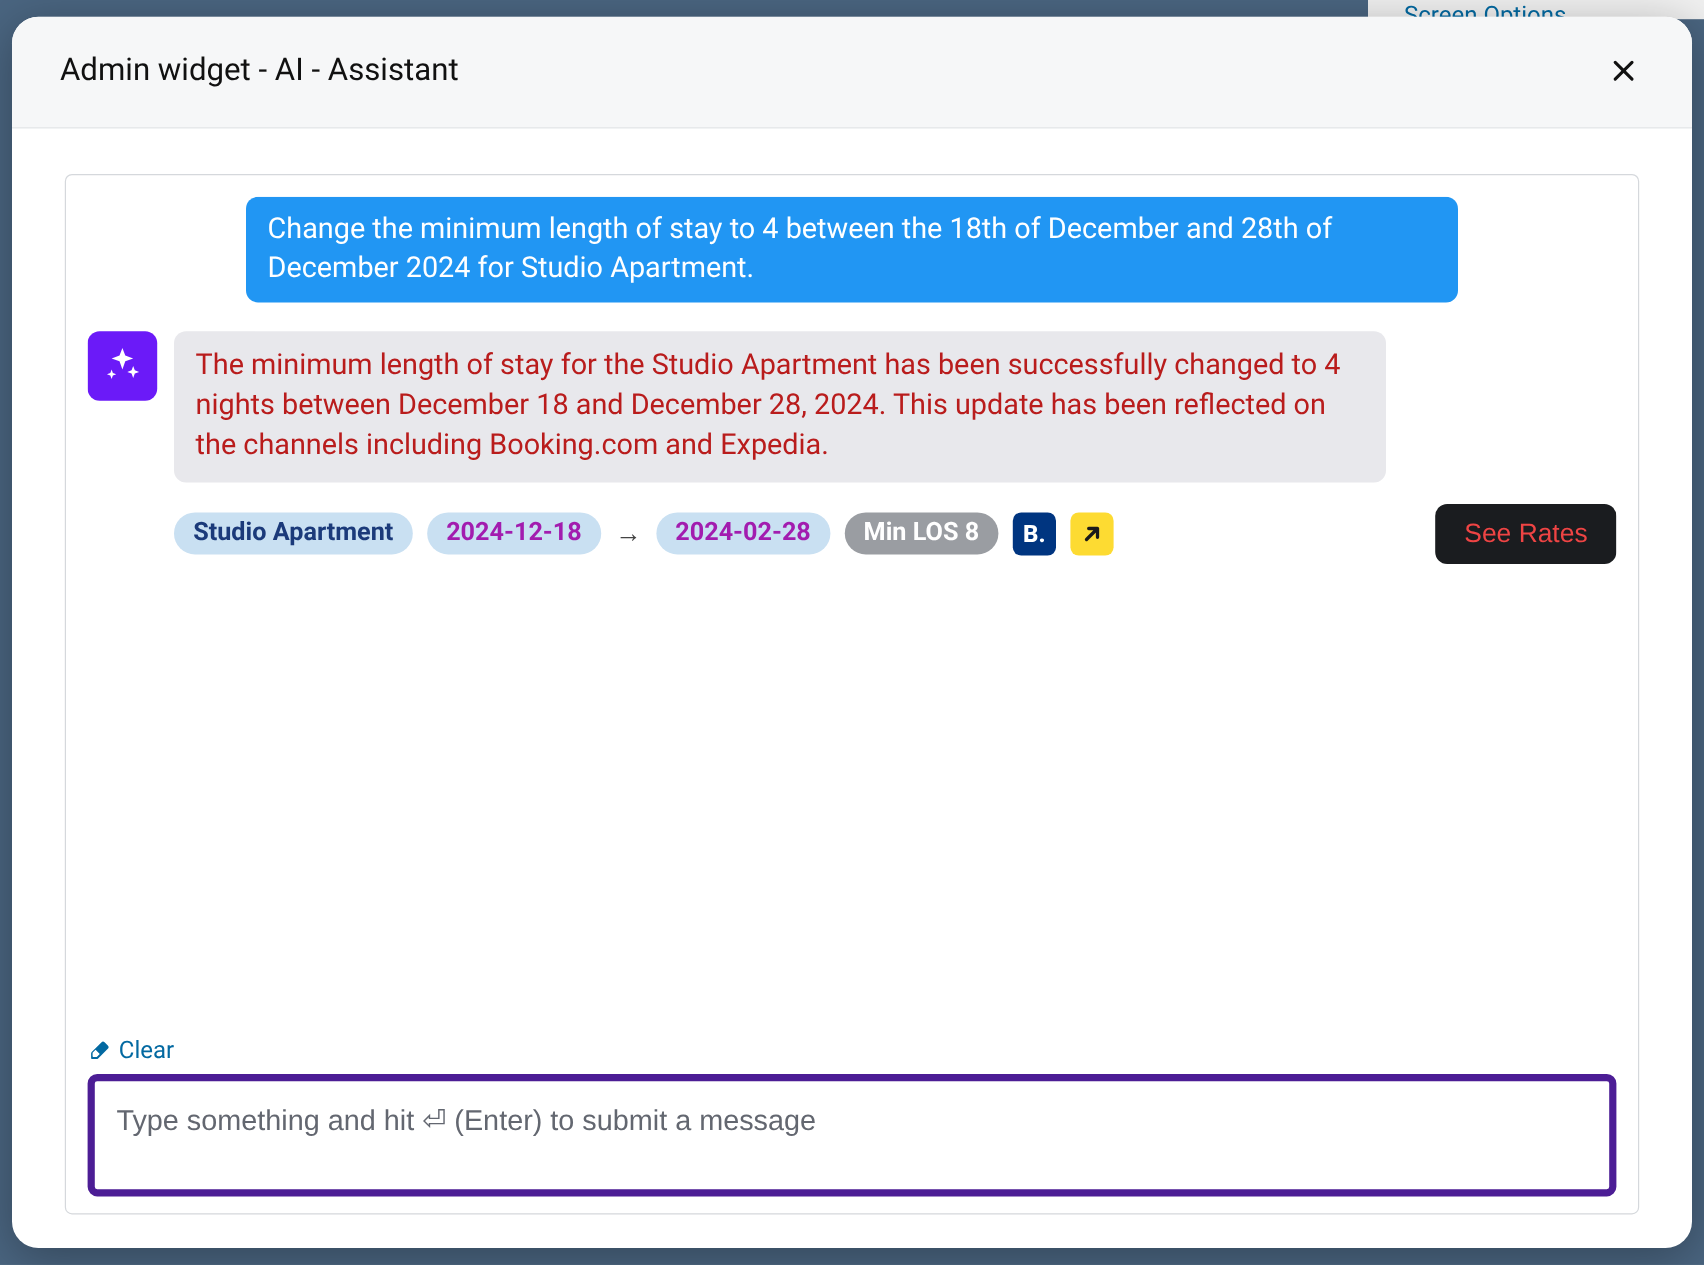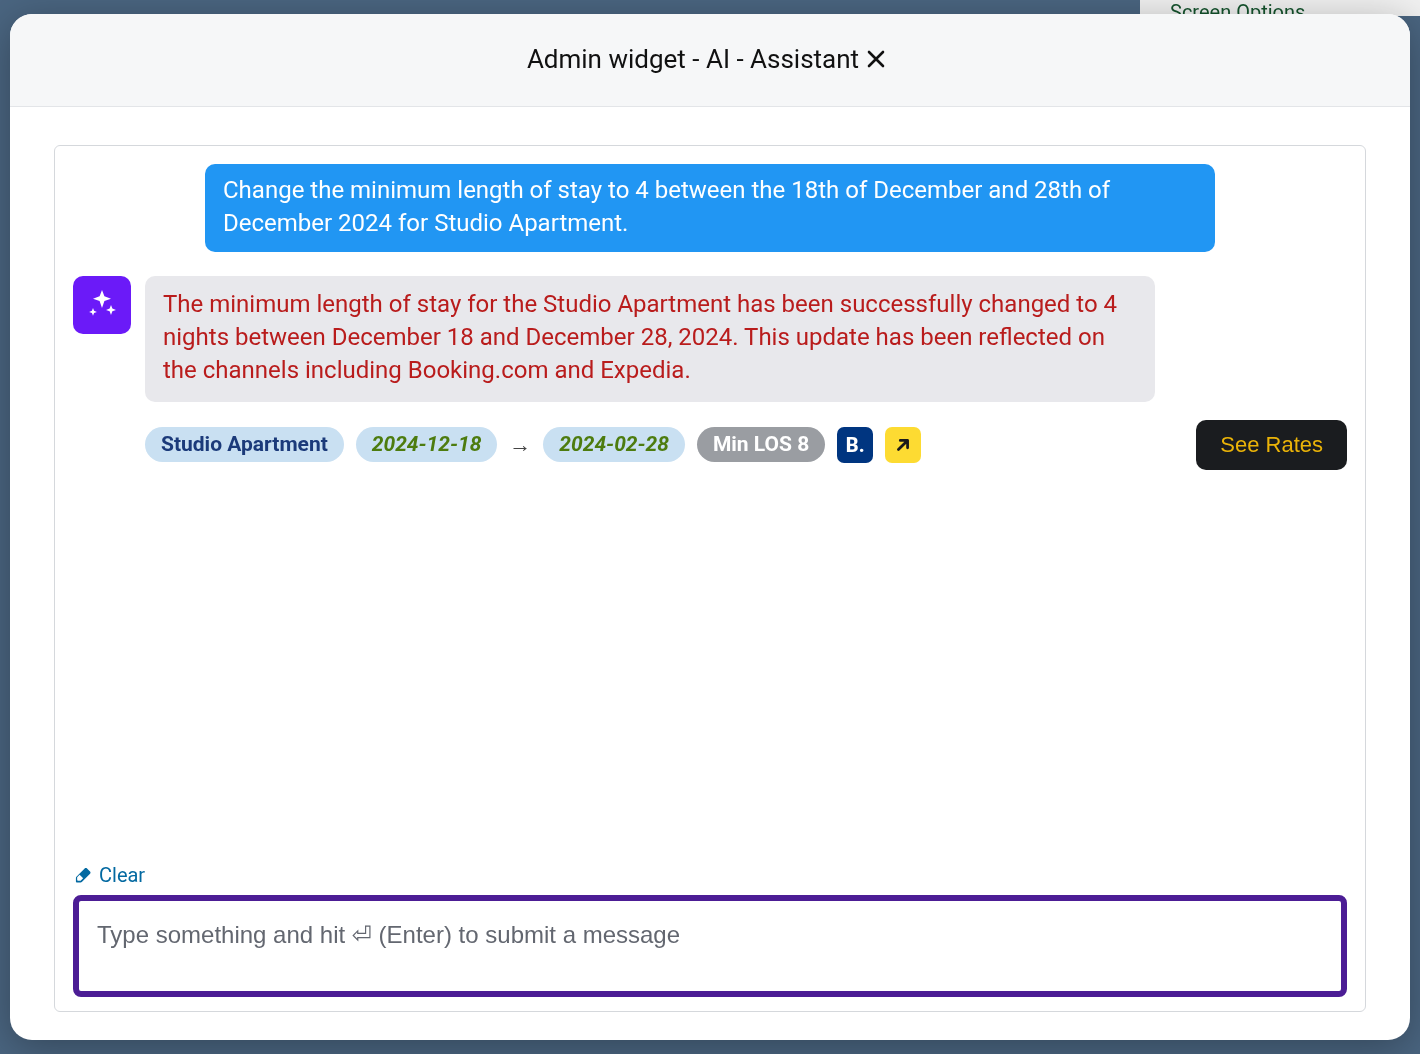--- a/index.html
+++ b/index.html
@@ -12,21 +12,21 @@
   .backdrop {
     position: absolute;
     inset: 0;
     background: #4a6580;
   }
   .bg-strip {
     position: absolute;
     top: 0; right: 0;
     width: 280px; height: 16px;
     background: #f0f0f0;
-    color: #14532d;
+    color: #0369a1;
     font-size: 20px;
     padding-left: 30px;
     white-space: nowrap;
     overflow: hidden;
   }
   .modal {
     position: absolute;
     top: 14px; left: 10px; right: 10px; bottom: 14px;
     background: #fff;
     border-radius: 22px;
@@ -34,21 +34,21 @@
     display: flex;
     flex-direction: column;
     overflow: hidden;
   }
   .modal-header {
     background: #f6f7f8;
     border-bottom: 1px solid #e3e5e8;
     padding: 28px 40px 30px 40px;
     display: flex;
     align-items: center;
-    justify-content: center;
+    justify-content: space-between;
   }
   .modal-title {
     font-size: 26px;
     font-weight: 400;
     color: #111;
   }
   .close-btn {
     width: 34px; height: 34px;
     display: flex; align-items: center; justify-content: center;
     cursor: pointer;
@@ -122,42 +122,42 @@
   .tag {
     display: inline-flex;
     align-items: center;
     padding: 5px 16px 6px 16px;
     border-radius: 20px;
     font-size: 21px;
     font-weight: 700;
     white-space: nowrap;
   }
   .tag-blue { background: #c9e0f2; color: #1b3a7a; }
-  .tag-blue-italic { background: #c9e0f2; color: #4d7c0f; font-style: italic; }
+  .tag-blue-italic { background: #c9e0f2; color: #a21caf; }
   .tag-gray { background: #9a9da2; color: #fff; }
   .arrow {
     font-size: 22px;
     color: #444;
     font-weight: 400;
   }
   .channel-icon {
     width: 36px; height: 36px;
     border-radius: 7px;
     display: inline-flex;
     align-items: center;
     justify-content: center;
     font-weight: 800;
     font-size: 20px;
   }
   .ch-booking { background: #003580; color: #fff; }
   .ch-expedia { background: #fddb32; color: #1a1a1a; }
   .see-rates {
     margin-left: auto;
     background: #1a1c1f;
-    color: #eab308;
+    color: #ef4444;
     border: none;
     border-radius: 10px;
     padding: 12px 24px;
     font-size: 22px;
     font-weight: 500;
     cursor: pointer;
   }
   .clear-row {
     margin-top: 20px;
     display: flex;

